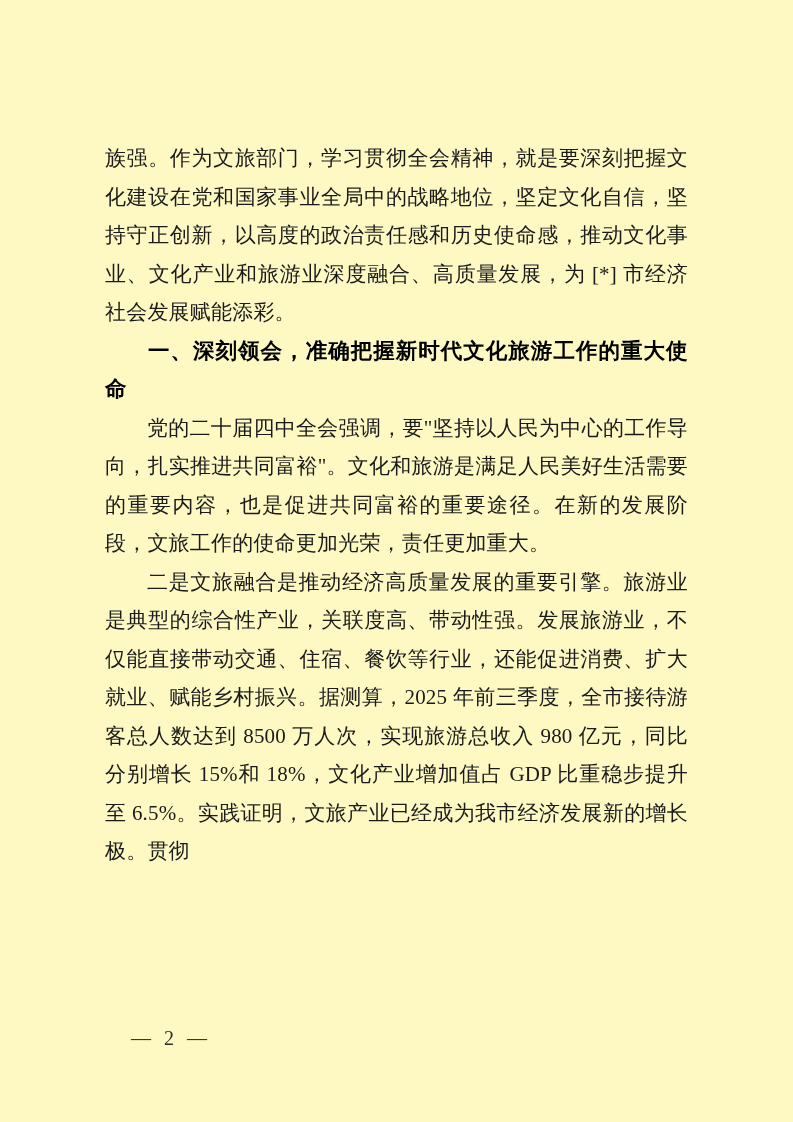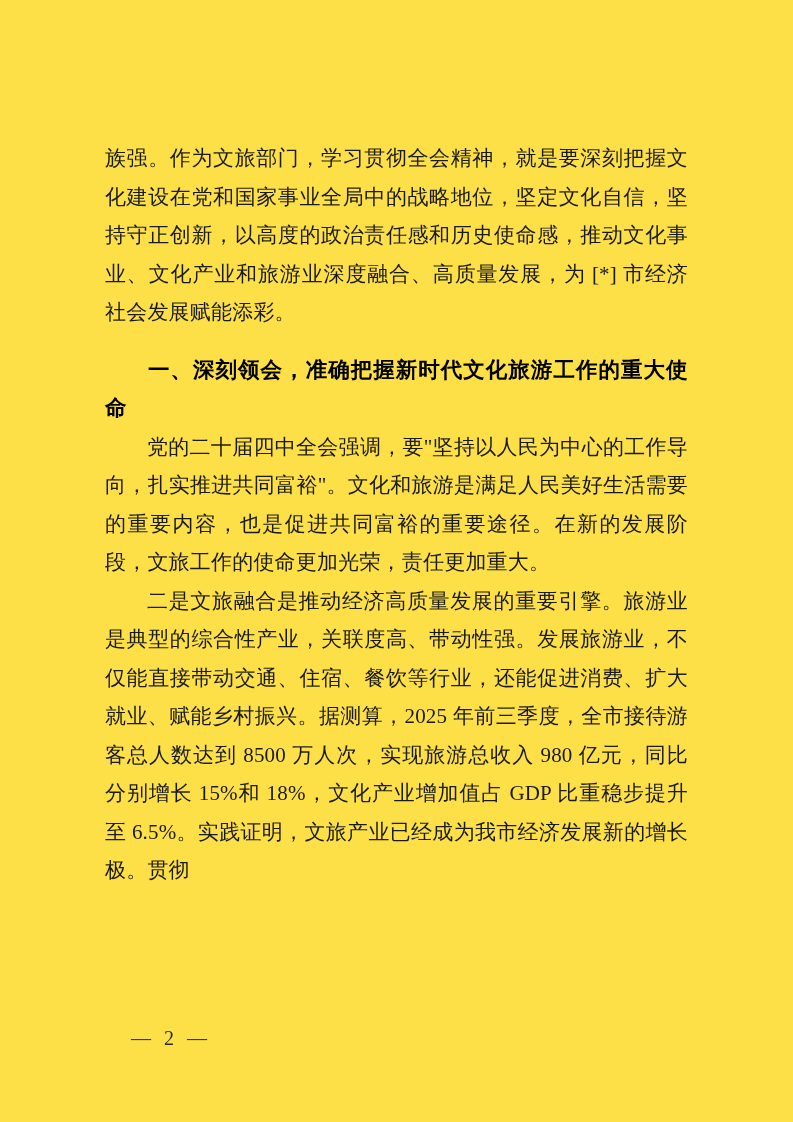--- a/index.html
+++ b/index.html
@@ -4,21 +4,21 @@
 <style>
   html, body {
     margin: 0;
     padding: 0;
     background: #ffffff;
   }
   .page {
     position: relative;
     width: 793px;
     height: 1122px;
-    background: #fde047;
+    background: #fef9c3;
     overflow: hidden;
     font-family: "Liberation Serif", "DejaVu Serif", serif;
     color: #1a1a1a;
   }
   .content {
     position: absolute;
     left: 105px;
     top: 139px;
     width: 583px;
   }
@@ -34,21 +34,20 @@
   .para.indent {
     text-indent: 2em;
   }
   .para.heading {
     font-family: "Liberation Sans", "DejaVu Sans", sans-serif;
     font-weight: bold;
     font-size: 21.5px;
     color: #000000;
     text-indent: 2em;
     letter-spacing: 0.5px;
-    margin-top: 19px;
   }
   .footer {
     position: absolute;
     left: 131px;
     top: 1026px;
     font-size: 20px;
     line-height: 24px;
     color: #2b2b2b;
     letter-spacing: 1px;
     word-spacing: 6px;

